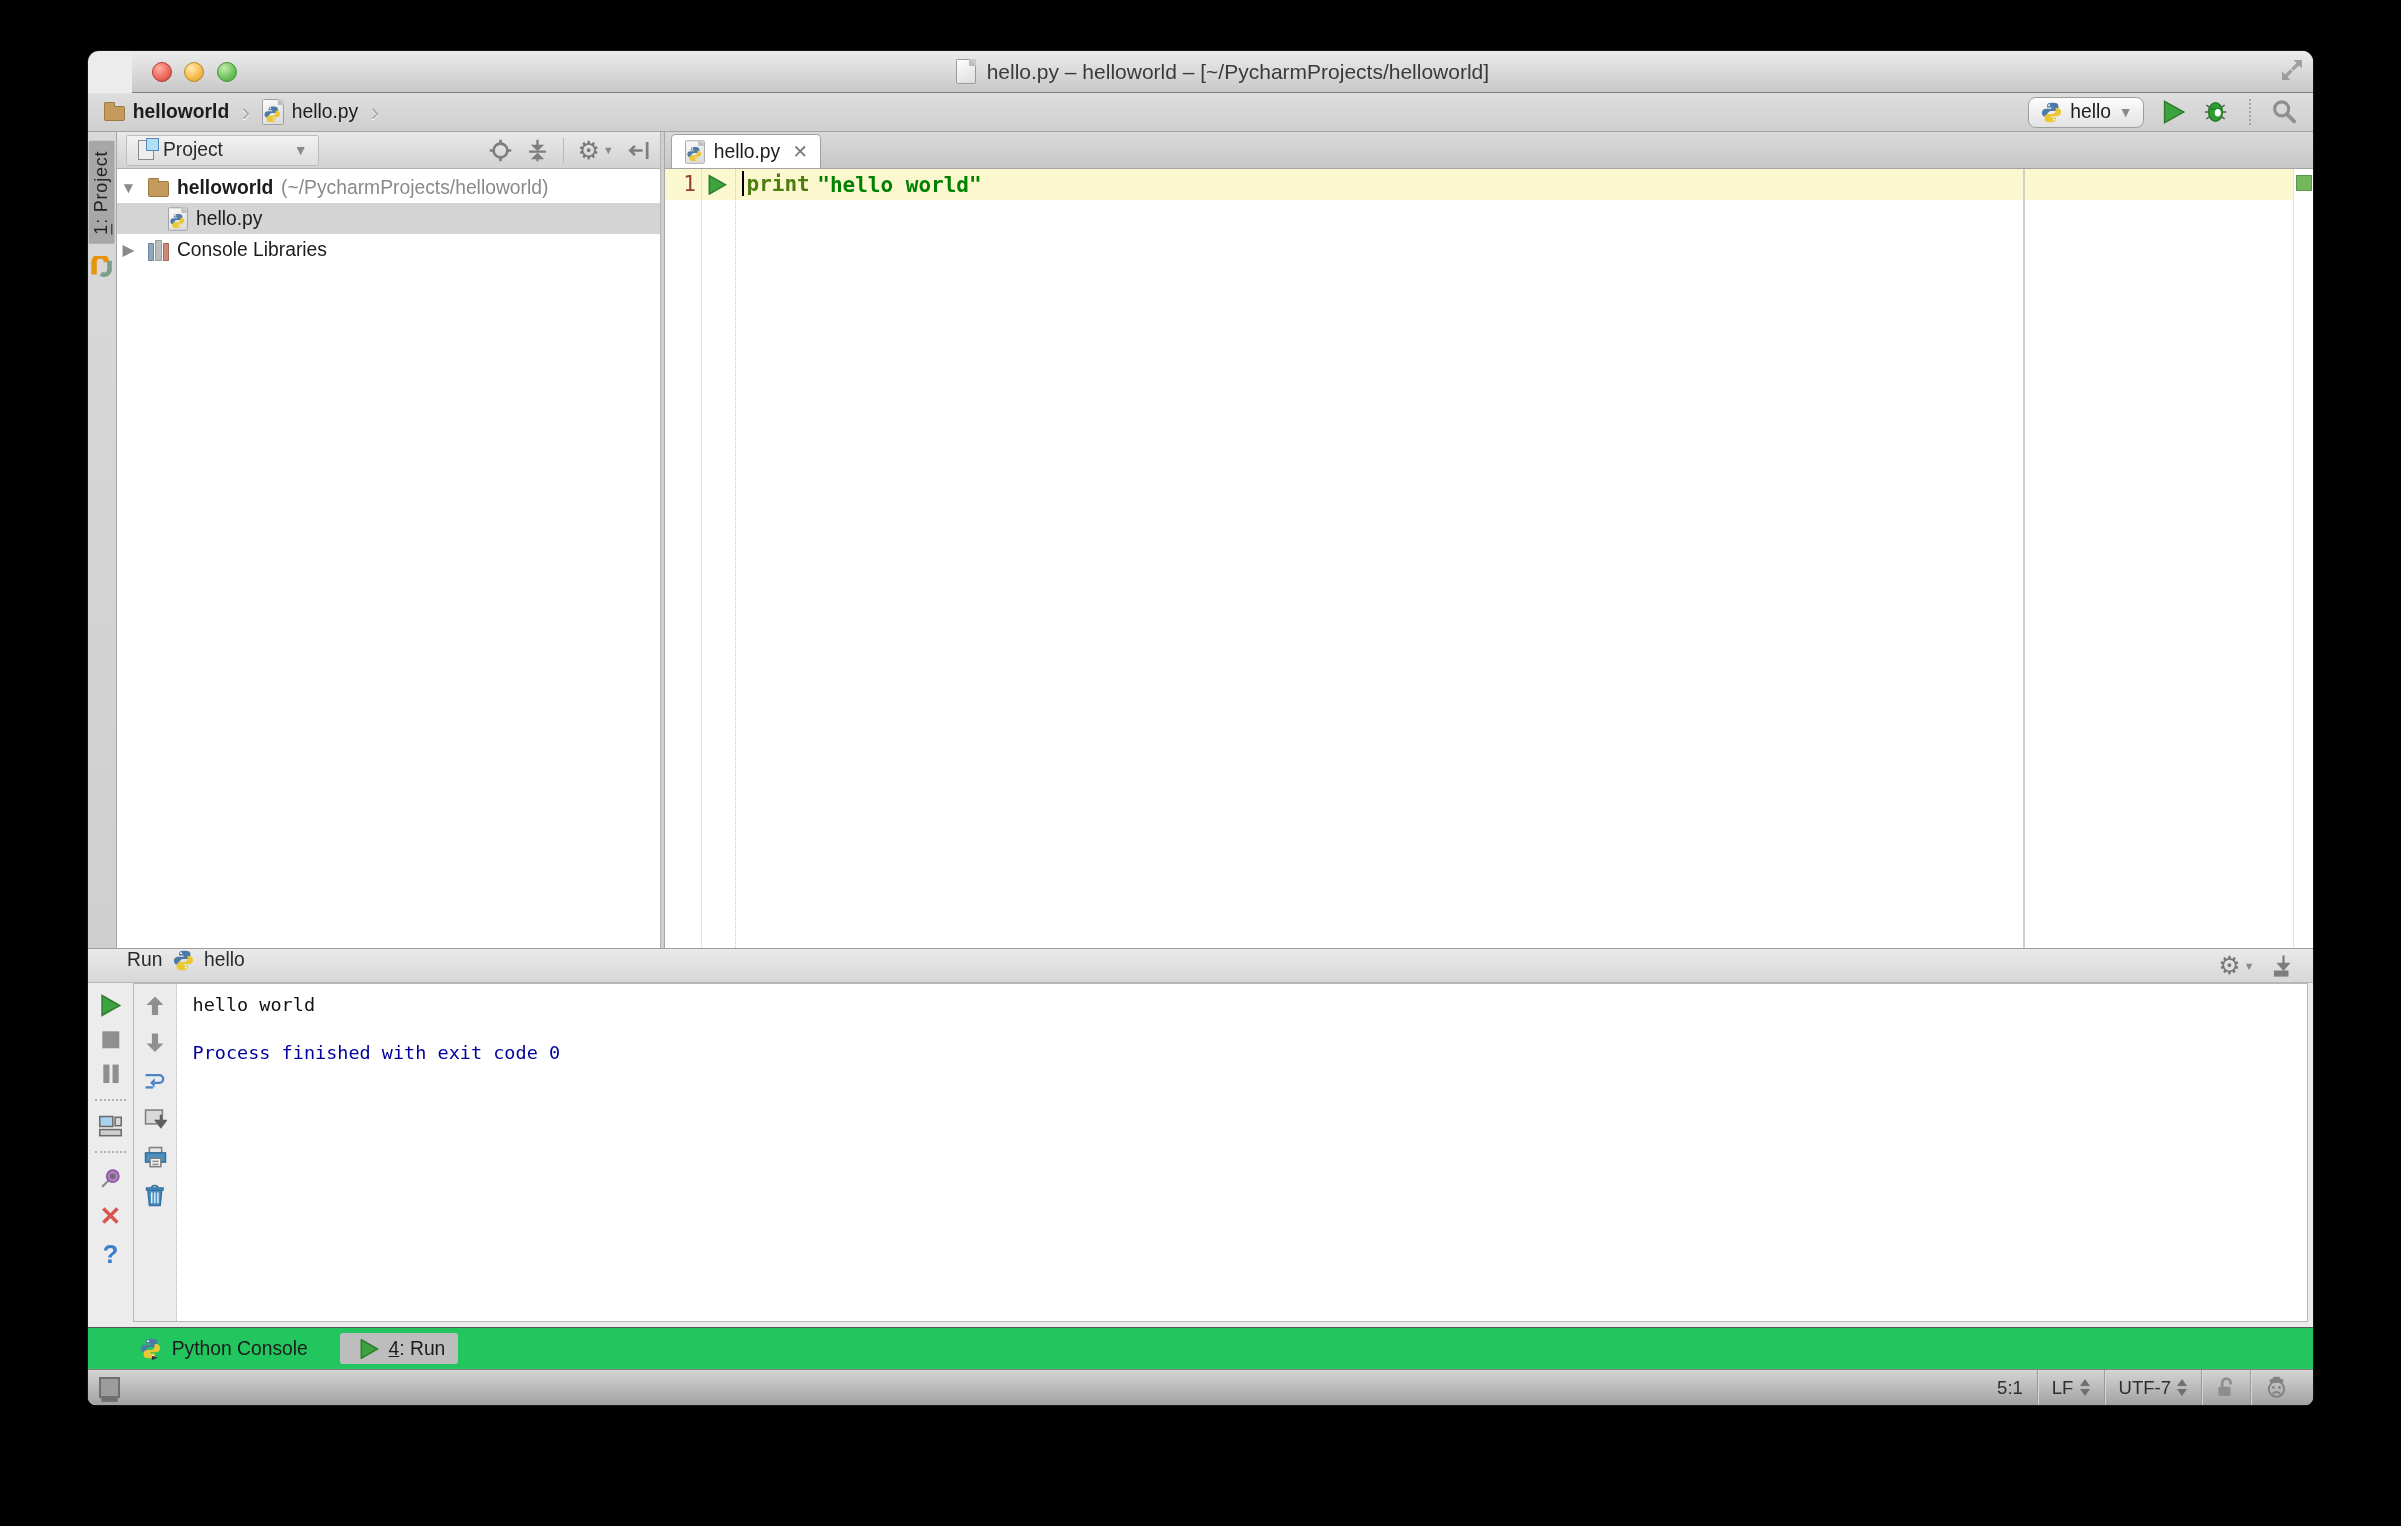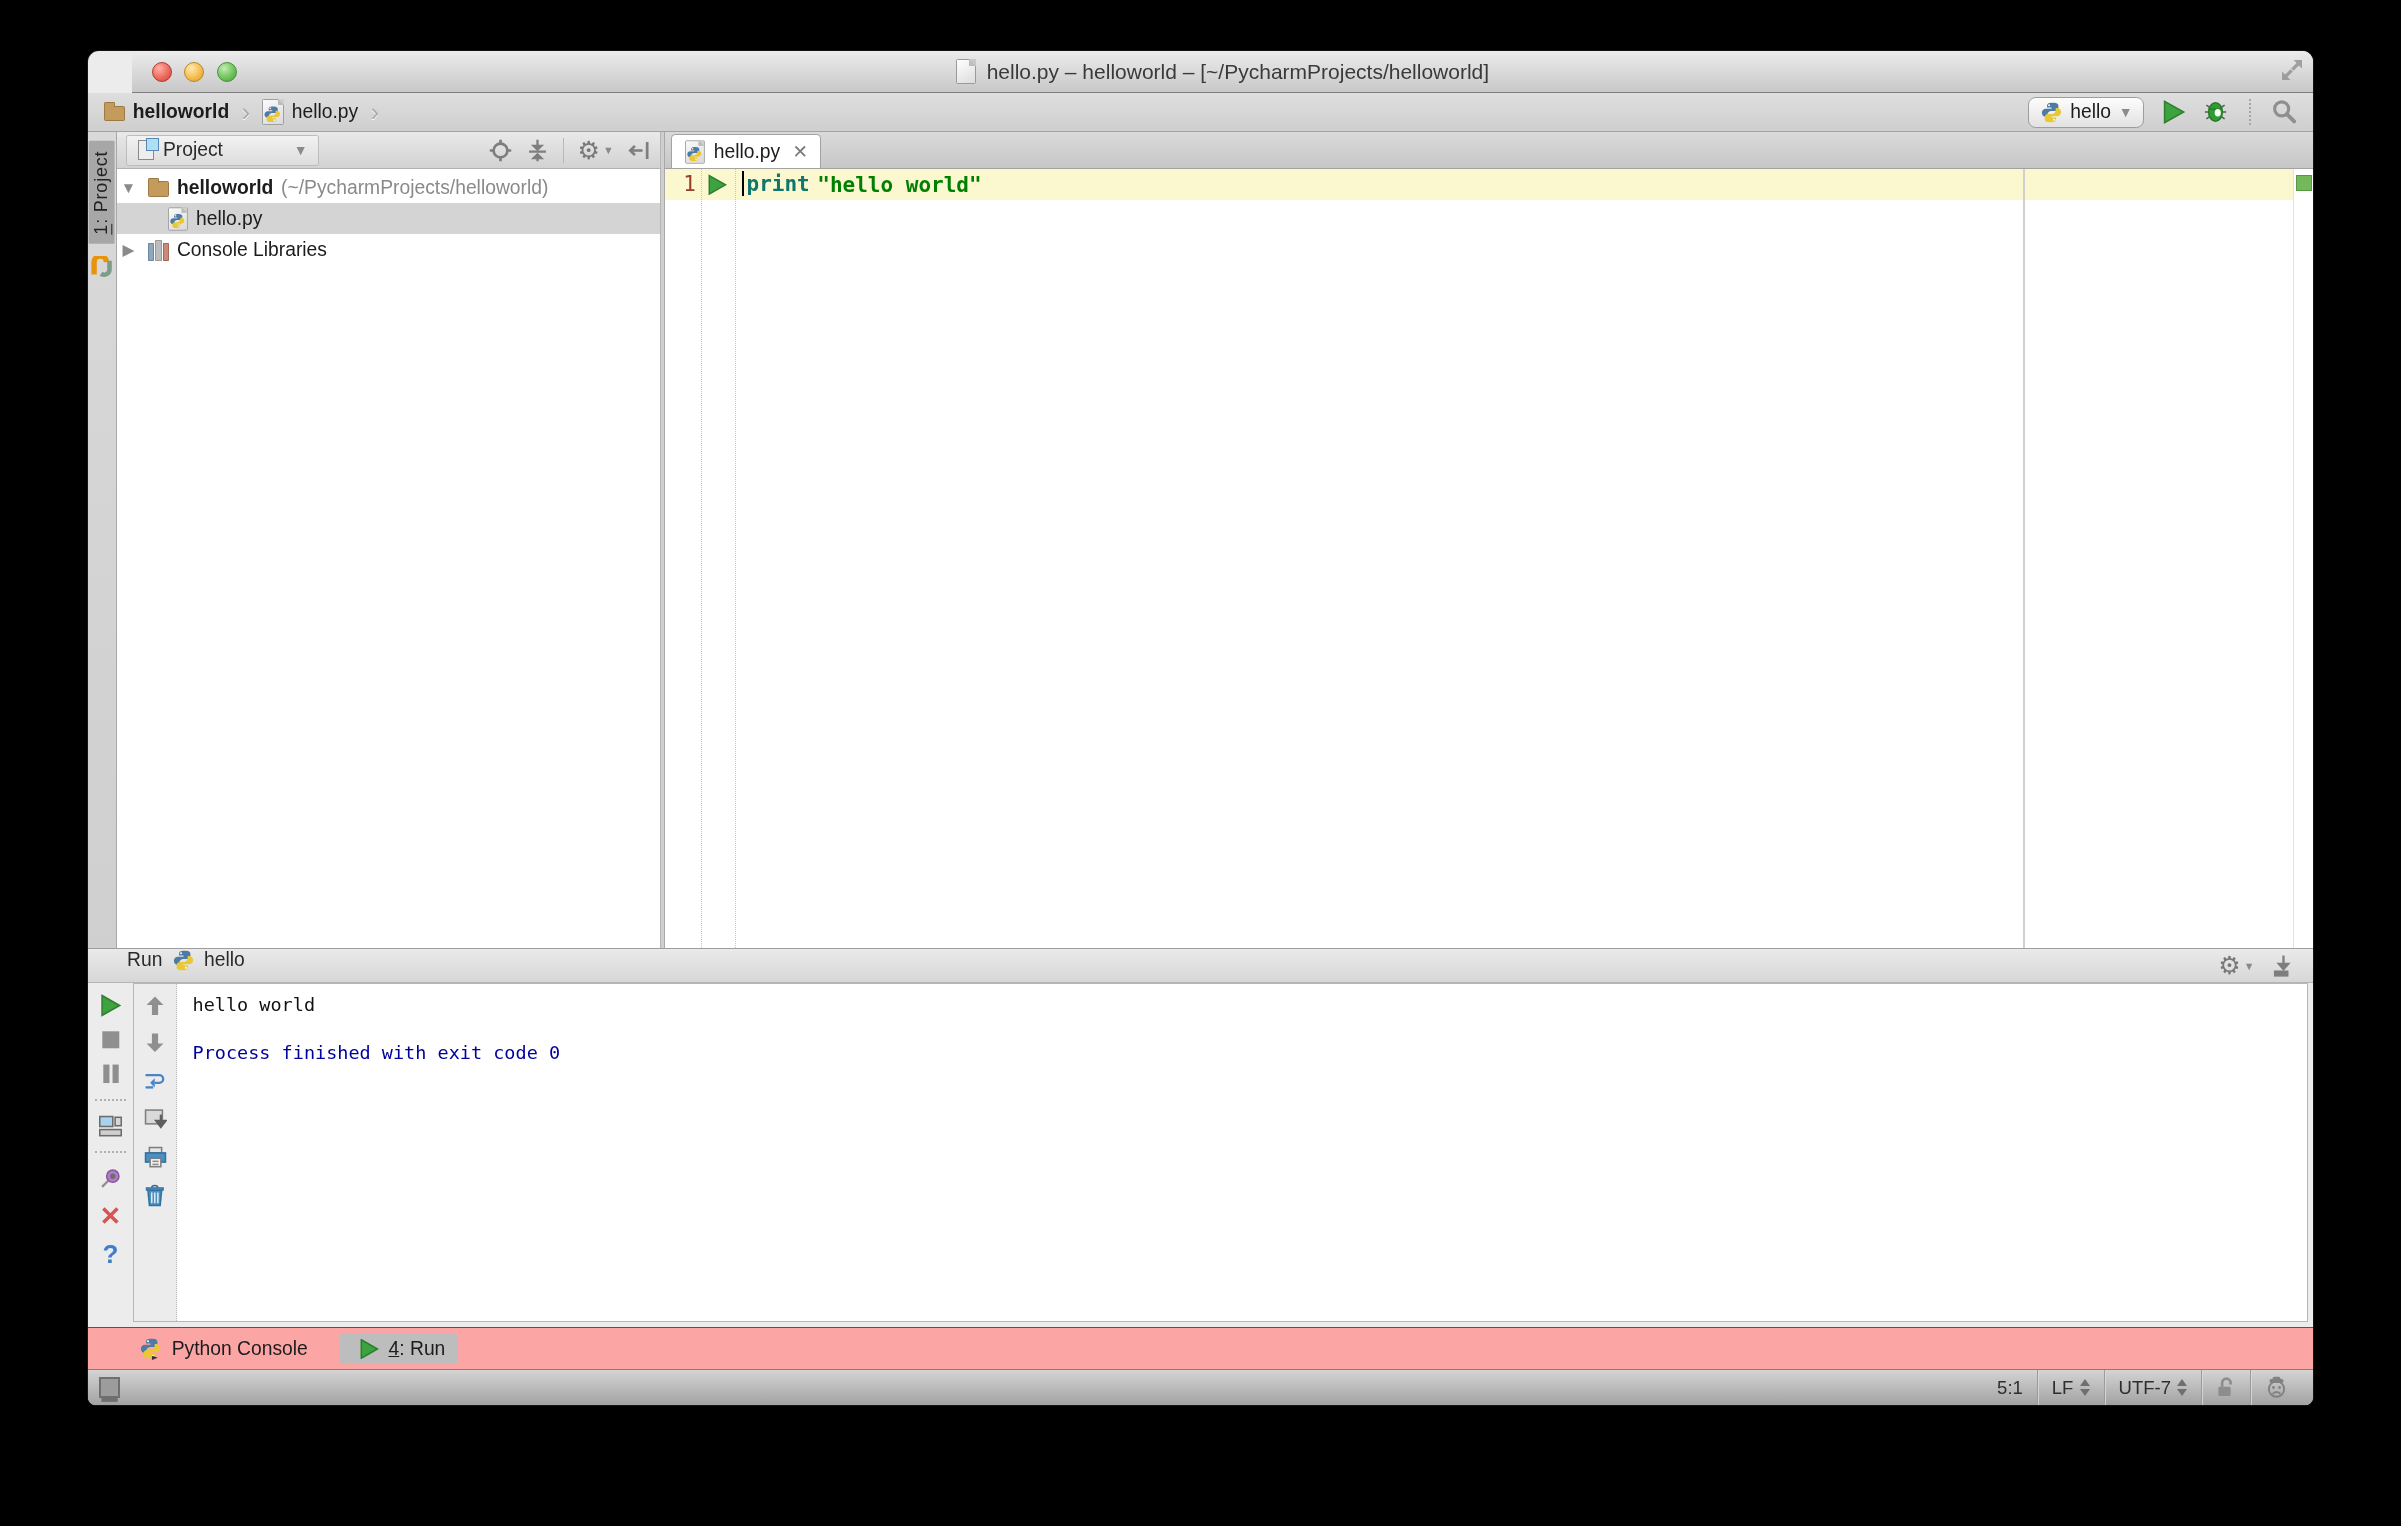--- a/index.html
+++ b/index.html
@@ -100,42 +100,42 @@
   .cur-line { position:absolute; left:0; right:20px; top:0; height:31px; background:#FBF8D0; }
   .gdot1 { position:absolute; left:36px; top:0; bottom:0; border-left:1.5px dotted #c6c6c6; }
   .gdot2 { position:absolute; left:70px; top:0; bottom:0; border-left:1.5px dotted #c6c6c6; }
   .margin-line { position:absolute; left:1358px; top:0; bottom:0; width:2.3px; background:#d0d0d0; }
   .err-stripe { position:absolute; right:0; top:0; bottom:0; width:20px; background:#fff; border-left:0.8px solid #e3e3e3; }
   .err-ok { position:absolute; right:1.5px; top:6.2px; width:16px; height:16px; background:#74b85c; border:1.5px solid #5a9647; }
   .lnum { position:absolute; left:0; top:3.1px; width:31px; text-align:right; color:#93402c; font-size:21px; }
   .grun { position:absolute; left:42px; top:4.6px; }
   .codeline { position:absolute; left:77px; top:2.3px; font-size:21px; font-weight:700; white-space:pre; }
   .caret { display:inline-block; width:2.3px; height:25px; background:#000; vertical-align:-4.6px; margin-right:2.3px; }
-  .kw { color:#0f766e; }
+  .kw { color:#4d7c0f; }
   .str { color:#008000; margin-left:0.6ch; }
 
   
   .runpanel { flex:0 0 379px; height:379px; display:flex; flex-direction:column; background:#ececec; border-top:0.8px solid #9e9e9e; }
   .run-header { height:34px; flex:0 0 34px; background:linear-gradient(#eaeaea,#d7d7d7); border-bottom:0.8px solid #b5b5b5;
                 display:flex; gap:9.3px; padding:0 10.8px 0 39px; font-size:19.3px; color:#2a2a2a; }
   .run-header .icons { margin-left:auto; display:flex; align-items:center; gap:17px; padding-right:7.7px; }
   .run-content { flex:1; display:flex; min-height:0; }
   .rtools { width:45px; flex:0 0 45px; display:flex; flex-direction:column; align-items:center; padding-top:10.8px; gap:12.4px; }
   .rtools .hsep { width:31px; border-top:2.3px dotted #b0b0b0; margin:1.5px 0; }
   .console-frame { flex:1; display:flex; border:1.5px solid #b7b7b7; background:#fff; margin:0 4.6px 4.6px 0; min-width:0; }
   .ctools { width:43px; flex:0 0 43px; background:#ececec; border-right:1.5px dotted #bdbdbd;
             display:flex; flex-direction:column; align-items:center; padding-top:10.8px; gap:15.5px; }
   .console { flex:1; padding:9.3px 15.5px; font-family:"DejaVu Sans Mono", monospace; font-size:18.5px; line-height:24px; color:#111; overflow:hidden; }
   .console .line { min-height:24px; white-space:pre; }
   .console .blue { color:#00009C; }
   .icon-x { color:#d9534f; font-size:26px; font-weight:700; line-height:1; }
   .icon-q { color:#3f7ecb; font-size:26px; font-weight:700; line-height:1; }
 
   
-  .bottombar { flex:0 0 42px; height:42px; background:#fca5a5; border-top:1.5px solid #555; display:flex; align-items:center; padding-left:39px; gap:20px; }
+  .bottombar { flex:0 0 42px; height:42px; background:#22c55e; border-top:1.5px solid #555; display:flex; align-items:center; padding-left:39px; gap:20px; }
   .twbtn { display:flex; align-items:center; gap:9.3px; font-size:19.3px; color:#1c1c1c; padding:4.6px 12.4px; border-radius:3.1px; }
   .twbtn.active { background:#bdbdbd;padding-left:19px; }
   .twbtn u { text-decoration:underline; }
 
   
   .statusbar { flex:0 0 36px; height:36px; background:linear-gradient(#d4d4d4,#a2a2a2); border-top:0.8px solid #7f7f7f;
                display:flex; align-items:center; padding:0 10.8px; font-size:18.5px; color:#2e2e2e; }
   .statusbar .right { margin-left:auto; display:flex; align-items:center; height:100%; }
   .scell { display:flex; align-items:center; gap:6.2px; padding:0 14px; height:100%; border-left:1.5px solid #9b9b9b; box-shadow:inset 0.8px 0 0 #dcdcdc; }
   .sorter { display:inline-flex; flex-direction:column; gap:2.3px; }

